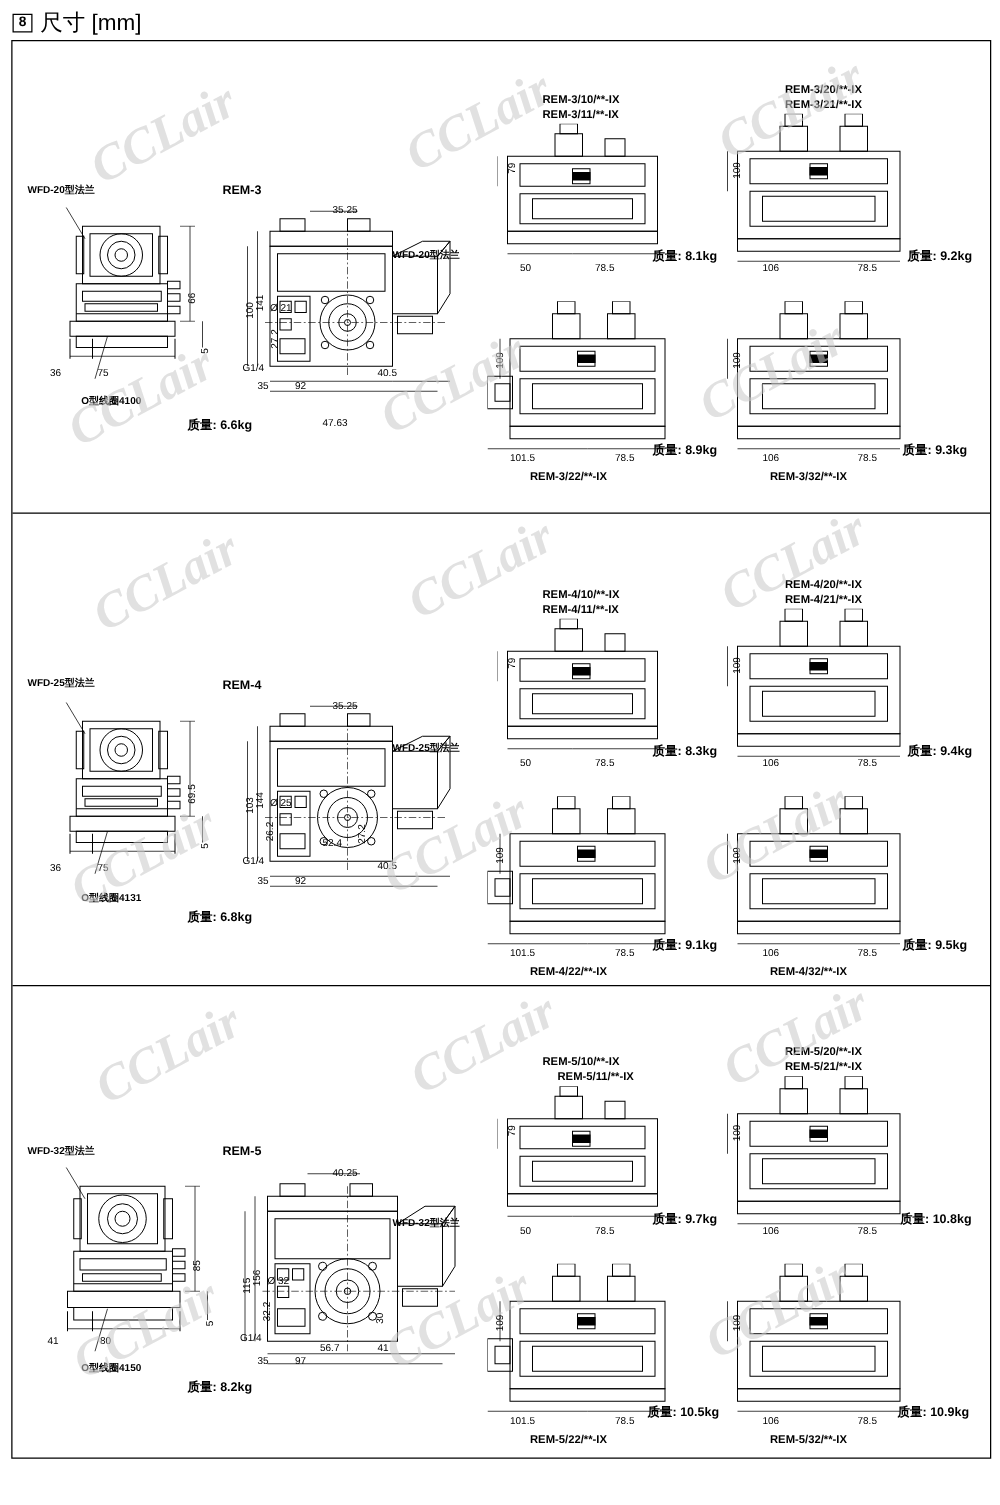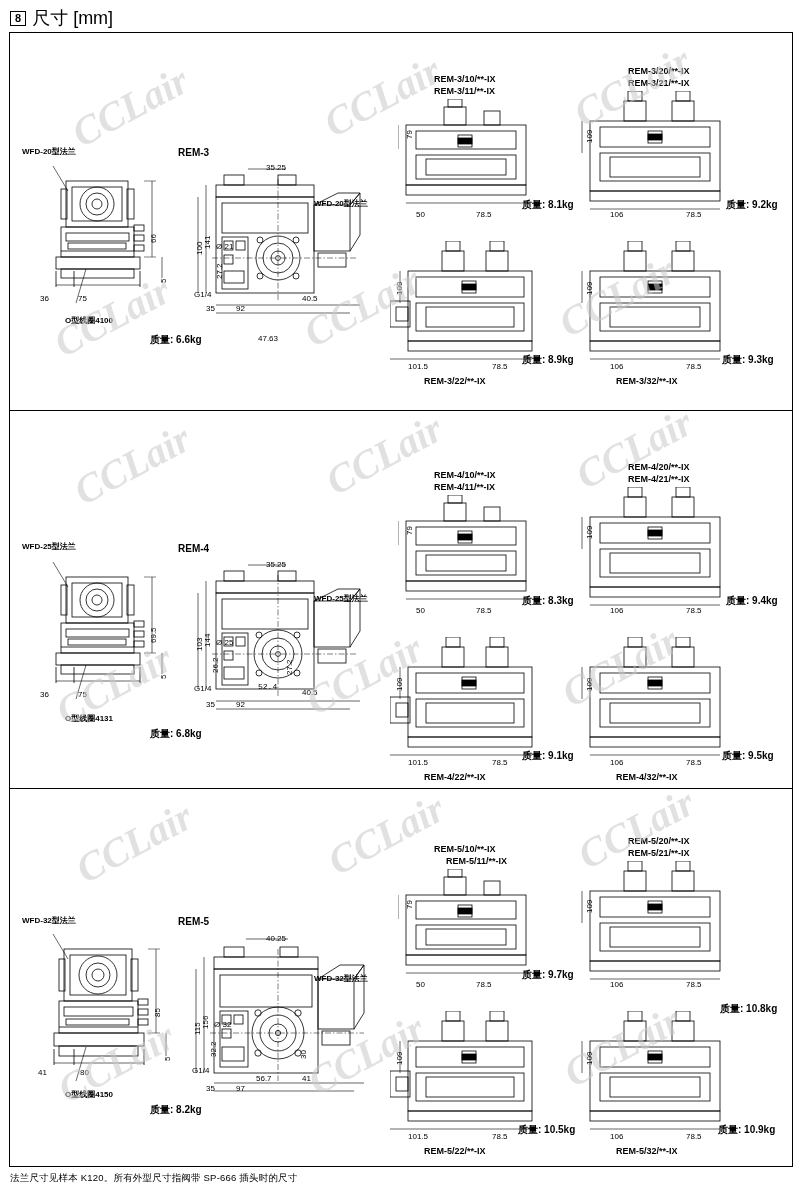--- a/index.html
+++ b/index.html
@@ -422,21 +422,21 @@
             <line x1="60" y1="6" x2="98" y2="6" stroke-width="0.6"></line>
           </g>
         </svg>
       </div>
       <span class="lbl" style="left:256px; top:150px;">35.25</span>
       <span class="lbl vert" style="left:194px; top:236px;">144</span>
       <span class="lbl vert" style="left:186px; top:240px;">103</span>
       <span class="lbl vert" style="left:202px; top:262px;">26.2</span>
       <span class="lbl" style="left:206px; top:228px;">Ø 25</span>
       <span class="lbl vert" style="left:276px; top:264px;">27.2</span>
-      <span class="lbl" style="left:248px; top:272px;font-family:Liberation Mono, monospace;">52.4</span>
+      <span class="lbl" style="left:248px; top:260px;">52.4</span>
       <span class="lbl" style="left:226px; top:290px;">92</span>
       <span class="lbl" style="left:292px; top:278px;">40.5</span>
       <span class="lbl" style="left:196px; top:290px;">35</span>
       <span class="lbl" style="left:184px; top:274px;">G1/4</span>
 
       <span class="lbl t9 b" style="left:424px; top:60px;">REM-4/10/**-IX</span>
       <span class="lbl t9 b" style="left:424px; top:72px;">REM-4/11/**-IX</span>
       <div class="dwg" style="left:388px; top:84px;">
         <svg width="140" height="120" viewBox="0 0 140 120">
           <g stroke="#000" fill="none" stroke-width="0.8">
@@ -688,21 +688,21 @@
             <rect x="10" y="100" width="130" height="10"></rect>
             <line x1="2" y1="30" x2="2" y2="62" stroke-width="0.6"></line>
             <line x1="10" y1="118" x2="76" y2="118" stroke-width="0.6"></line>
             <line x1="76" y1="118" x2="140" y2="118" stroke-width="0.6"></line>
           </g>
         </svg>
       </div>
       <span class="lbl vert" style="left:576px; top:124px;">109</span>
       <span class="lbl" style="left:600px; top:192px;">106</span>
       <span class="lbl" style="left:676px; top:192px;">78.5</span>
-      <span class="mass" style="left:710px; top:179px;margin-top:34px;">质量: 10.8kg</span>
+      <span class="mass" style="left:710px; top:179px;">质量: 10.8kg</span>
 
       <div class="dwg" style="left:380px; top:222px;">
         <svg width="150" height="130" viewBox="0 0 150 130">
           <g stroke="#000" fill="none" stroke-width="0.8">
             <rect x="18" y="30" width="124" height="70"></rect>
             <rect x="26" y="36" width="108" height="20"></rect>
             <rect x="26" y="62" width="108" height="28"></rect>
             <rect x="36" y="66" width="88" height="20"></rect>
             <rect x="0" y="60" width="20" height="26"></rect>
             <rect x="6" y="66" width="12" height="14"></rect>
@@ -747,15 +747,14 @@
       </div>
       <span class="lbl vert" style="left:576px; top:276px;">109</span>
       <span class="lbl" style="left:600px; top:344px;">106</span>
       <span class="lbl" style="left:676px; top:344px;">78.5</span>
       <span class="mass" style="left:708px; top:334px;">质量: 10.9kg</span>
       <span class="lbl t9 b" style="left:606px; top:358px;">REM-5/32/**-IX</span>
     </div>
 
   </div>
 
-  <div class="footnote">法兰尺寸见样本 K120。所有外型尺寸指阀带 SP-666 插头时的尺寸</div>
 
 </div>
 
 </body></html>

